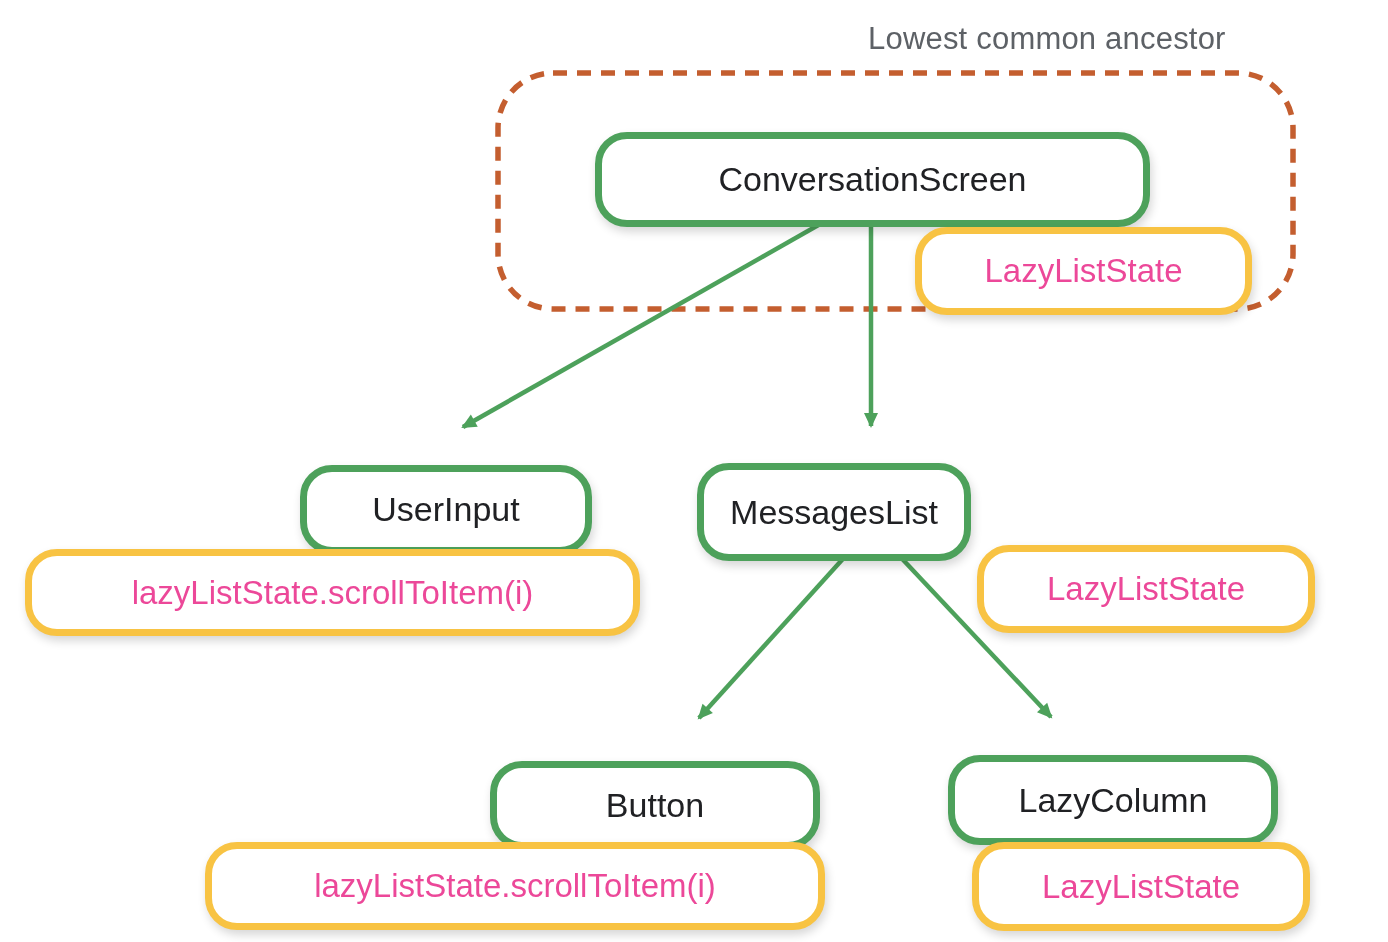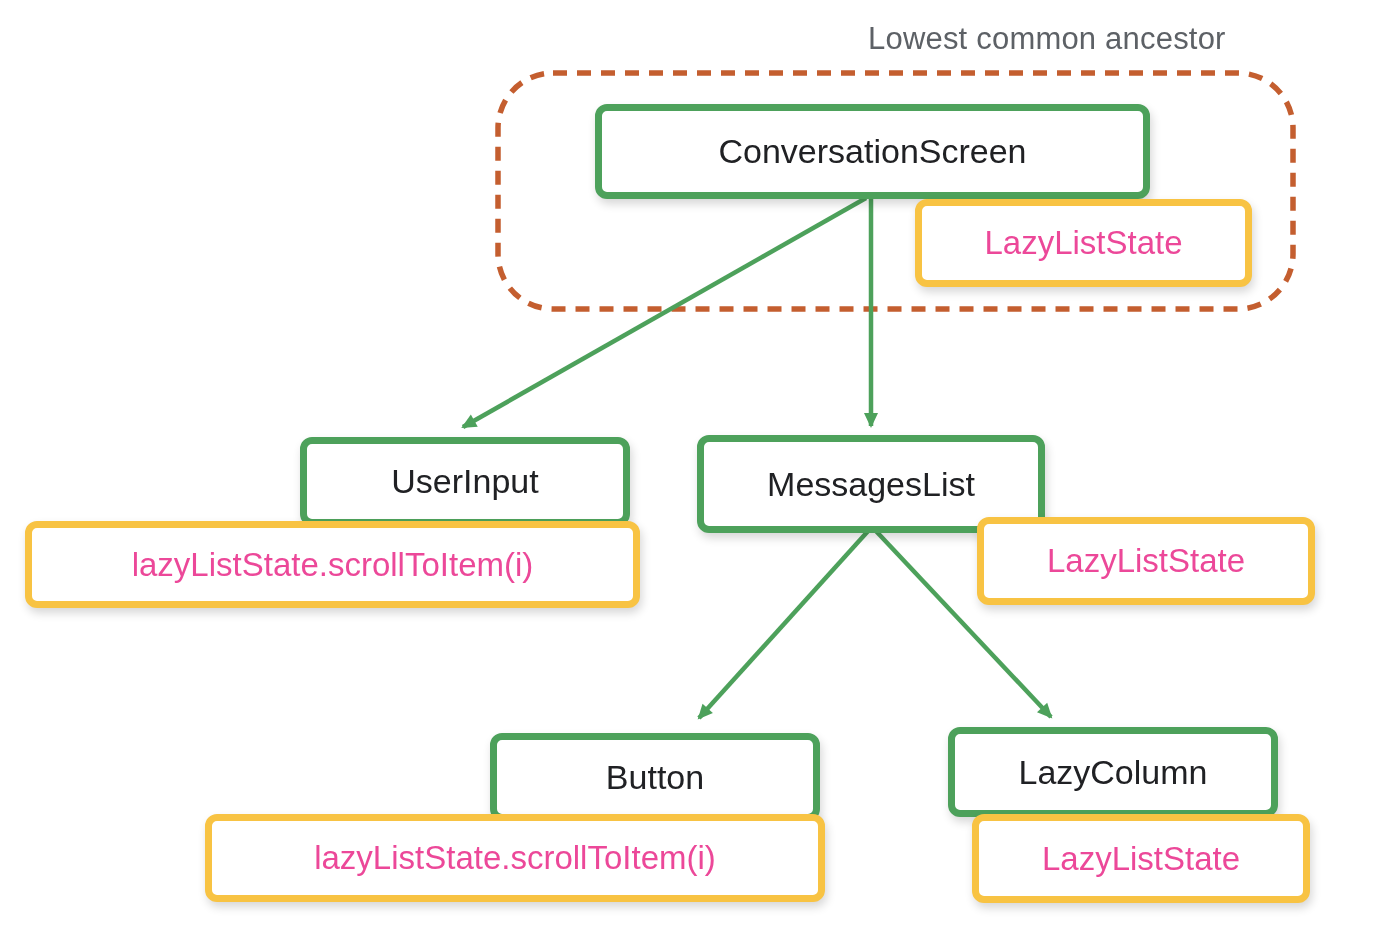--- a/index.html
+++ b/index.html
@@ -31,29 +31,30 @@
     color: #5d6166;
     letter-spacing: 0.2px;
     z-index: 4;
     white-space: nowrap;
   }
   .node {
     position: absolute;
     box-sizing: border-box;
     background: #ffffff;
     border: 7px solid #4da15b;
-    border-radius: 12px;
+    border-radius: 32px;
     display: flex;
     align-items: center;
     justify-content: center;
     font-size: 34px;
     color: #202124;
     box-shadow: 2px 5px 10px rgba(0,0,0,0.16);
     z-index: 2;
     white-space: nowrap;
+    margin-top: 28px;
   }
   .state {
     border-color: #f8c343;
     color: #ec4899;
     font-size: 33px;
     z-index: 3;
   }
   .lca-outline {
     fill: none;
     stroke: #c45e2f;
@@ -85,25 +86,25 @@
     <line class="edge" x1="869" y1="530" x2="699" y2="718" marker-end="url(#arrowhead)"></line>
     <line class="edge" x1="875" y1="530" x2="1051" y2="717" marker-end="url(#arrowhead)"></line>
   </svg>
 
   <div class="annotation">Lowest common ancestor</div>
 
   <div class="node" style="left:595px; top:104px; width:555px; height:95px;">ConversationScreen</div>
 
   <div class="node state" style="left:915px; top:199px; width:337px; height:88px;">LazyListState</div>
 
-  <div class="node" style="left:300px; top:437px; width:330px; height:89px;">UserInput</div>
+  <div class="node" style="left:300px; top:437px; width:292px; height:89px;">UserInput</div>
 
   <div class="node state" style="left:25px; top:521px; width:615px; height:87px;">lazyListState.scrollToItem(i)</div>
 
-  <div class="node" style="left:697px; top:435px; width:348px; height:98px;">MessagesList</div>
+  <div class="node" style="left:697px; top:435px; width:274px; height:98px;">MessagesList</div>
 
   <div class="node state" style="left:977px; top:517px; width:338px; height:88px;">LazyListState</div>
 
   <div class="node" style="left:490px; top:733px; width:330px; height:88px;">Button</div>
 
   <div class="node state" style="left:205px; top:814px; width:620px; height:88px;">lazyListState.scrollToItem(i)</div>
 
   <div class="node" style="left:948px; top:727px; width:330px; height:90px;">LazyColumn</div>
 
   <div class="node state" style="left:972px; top:814px; width:338px; height:89px;">LazyListState</div>

